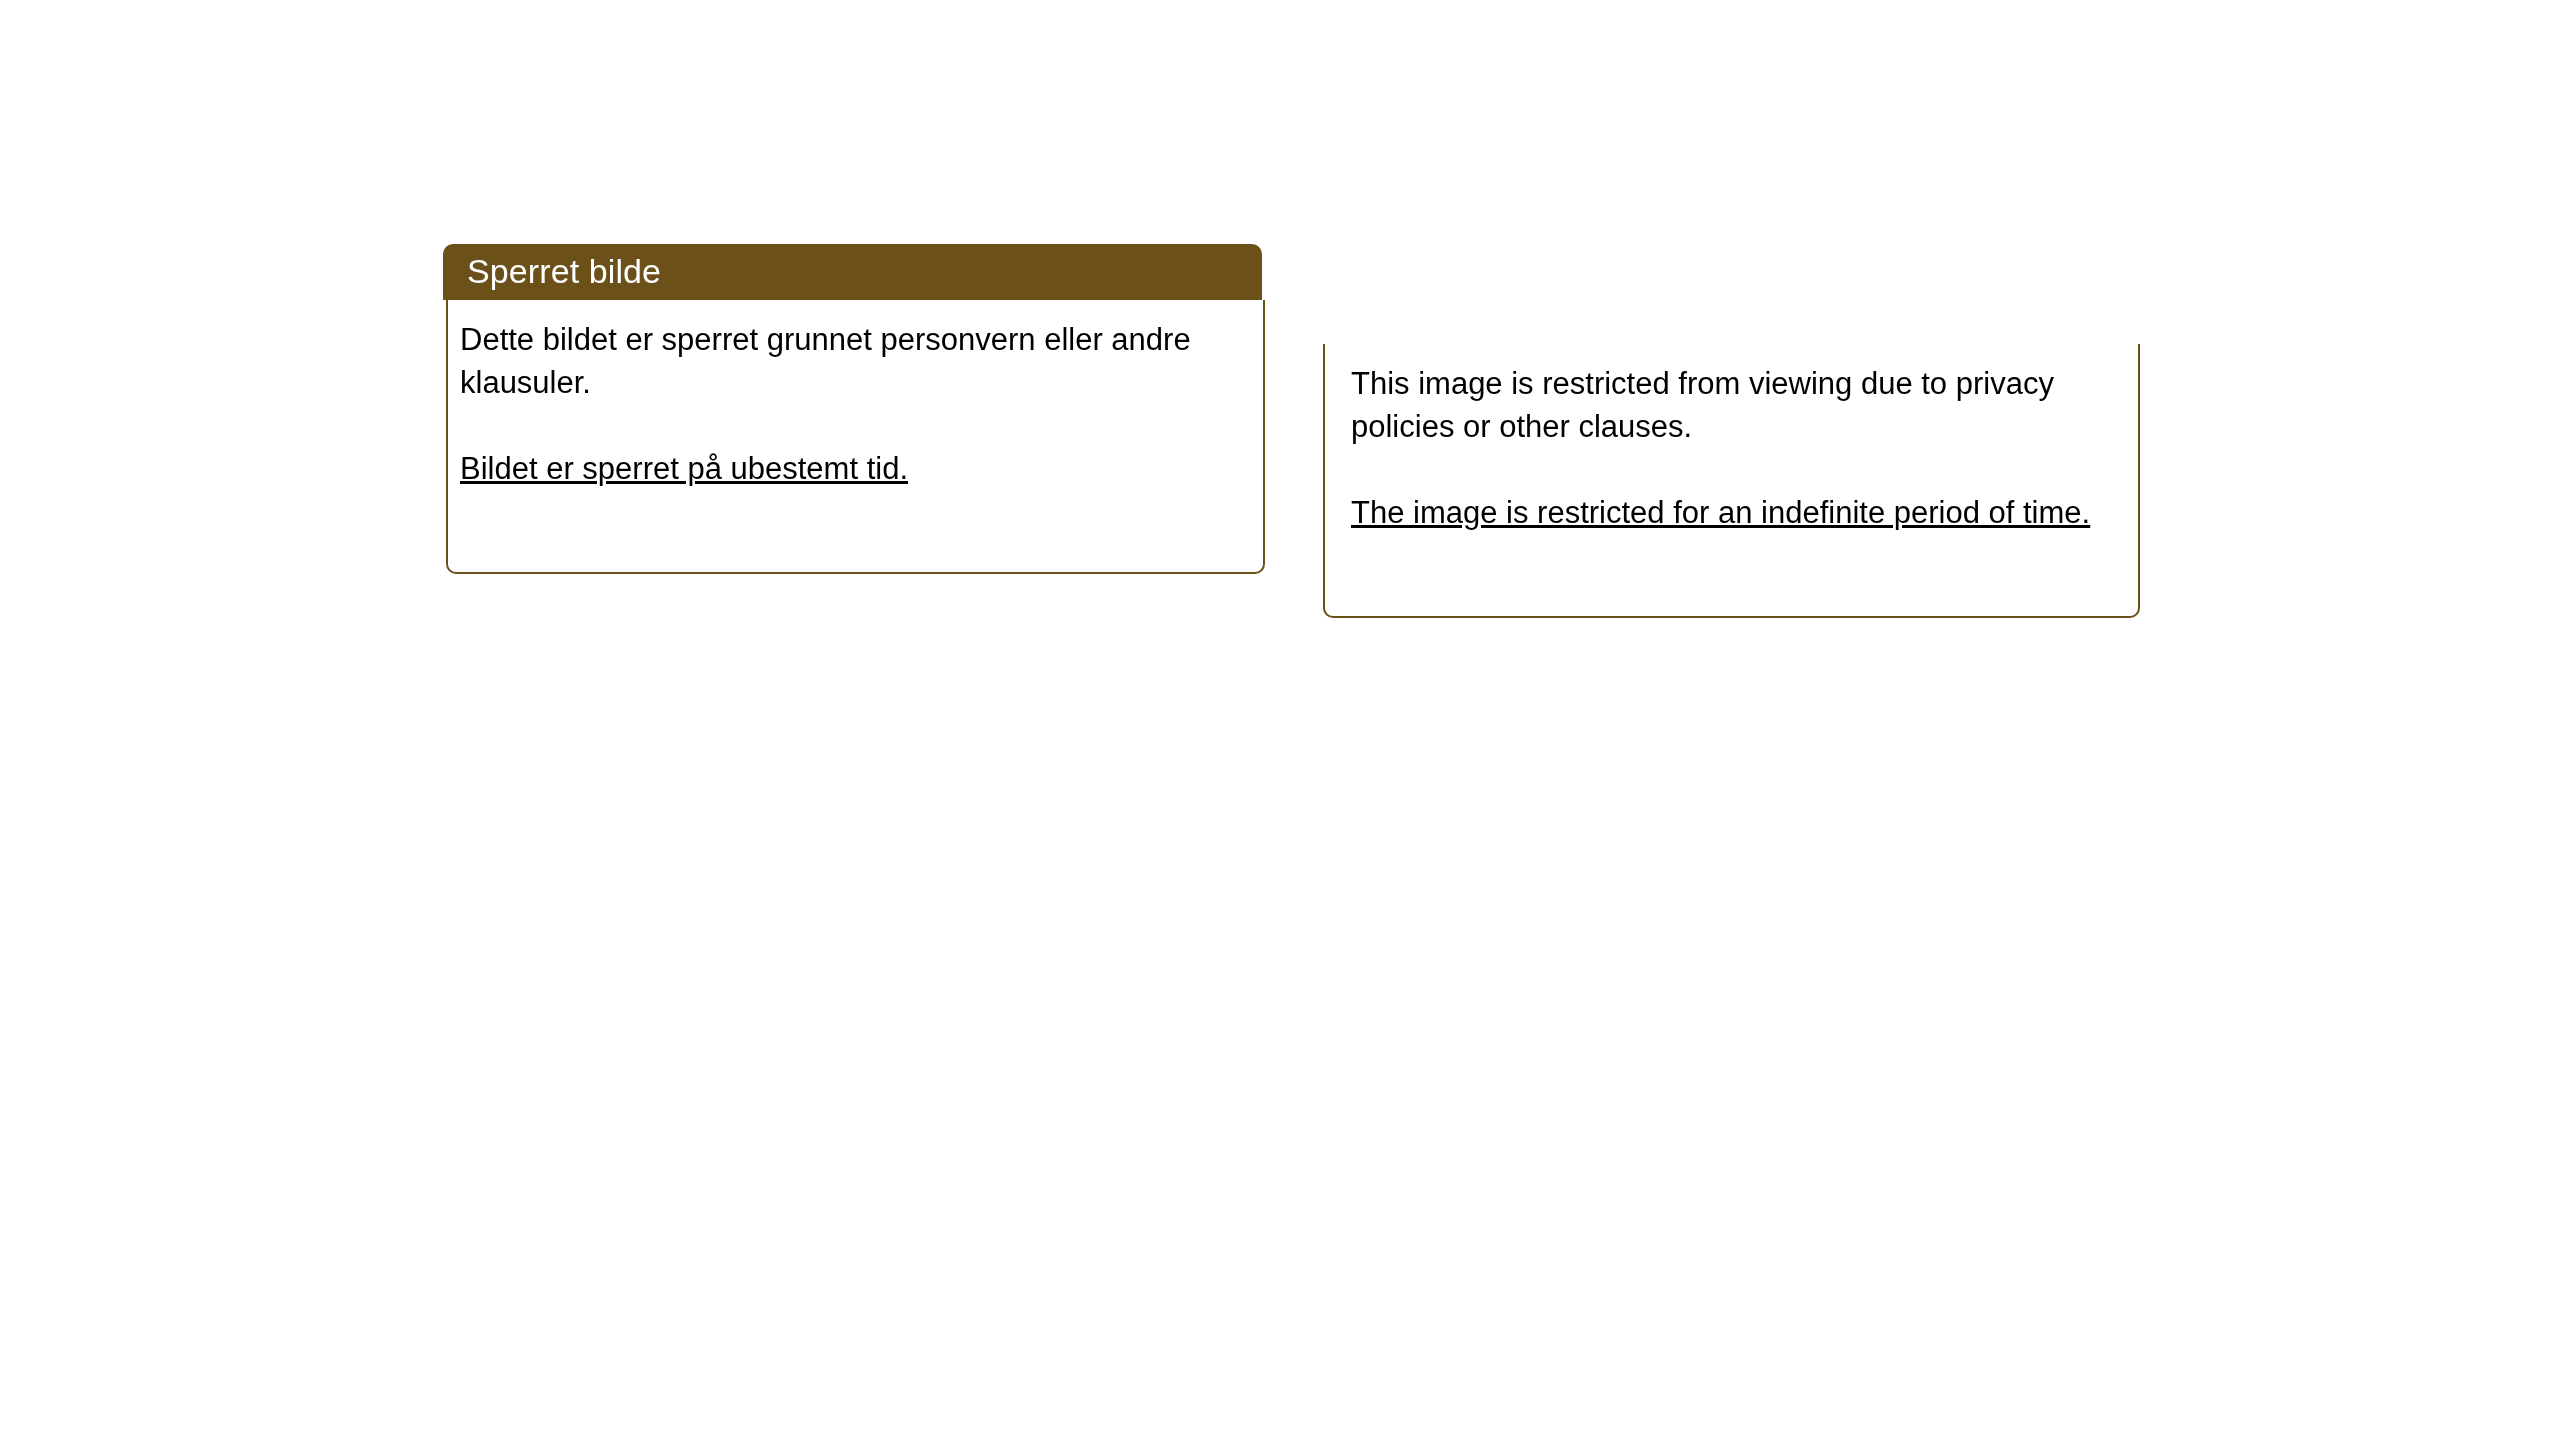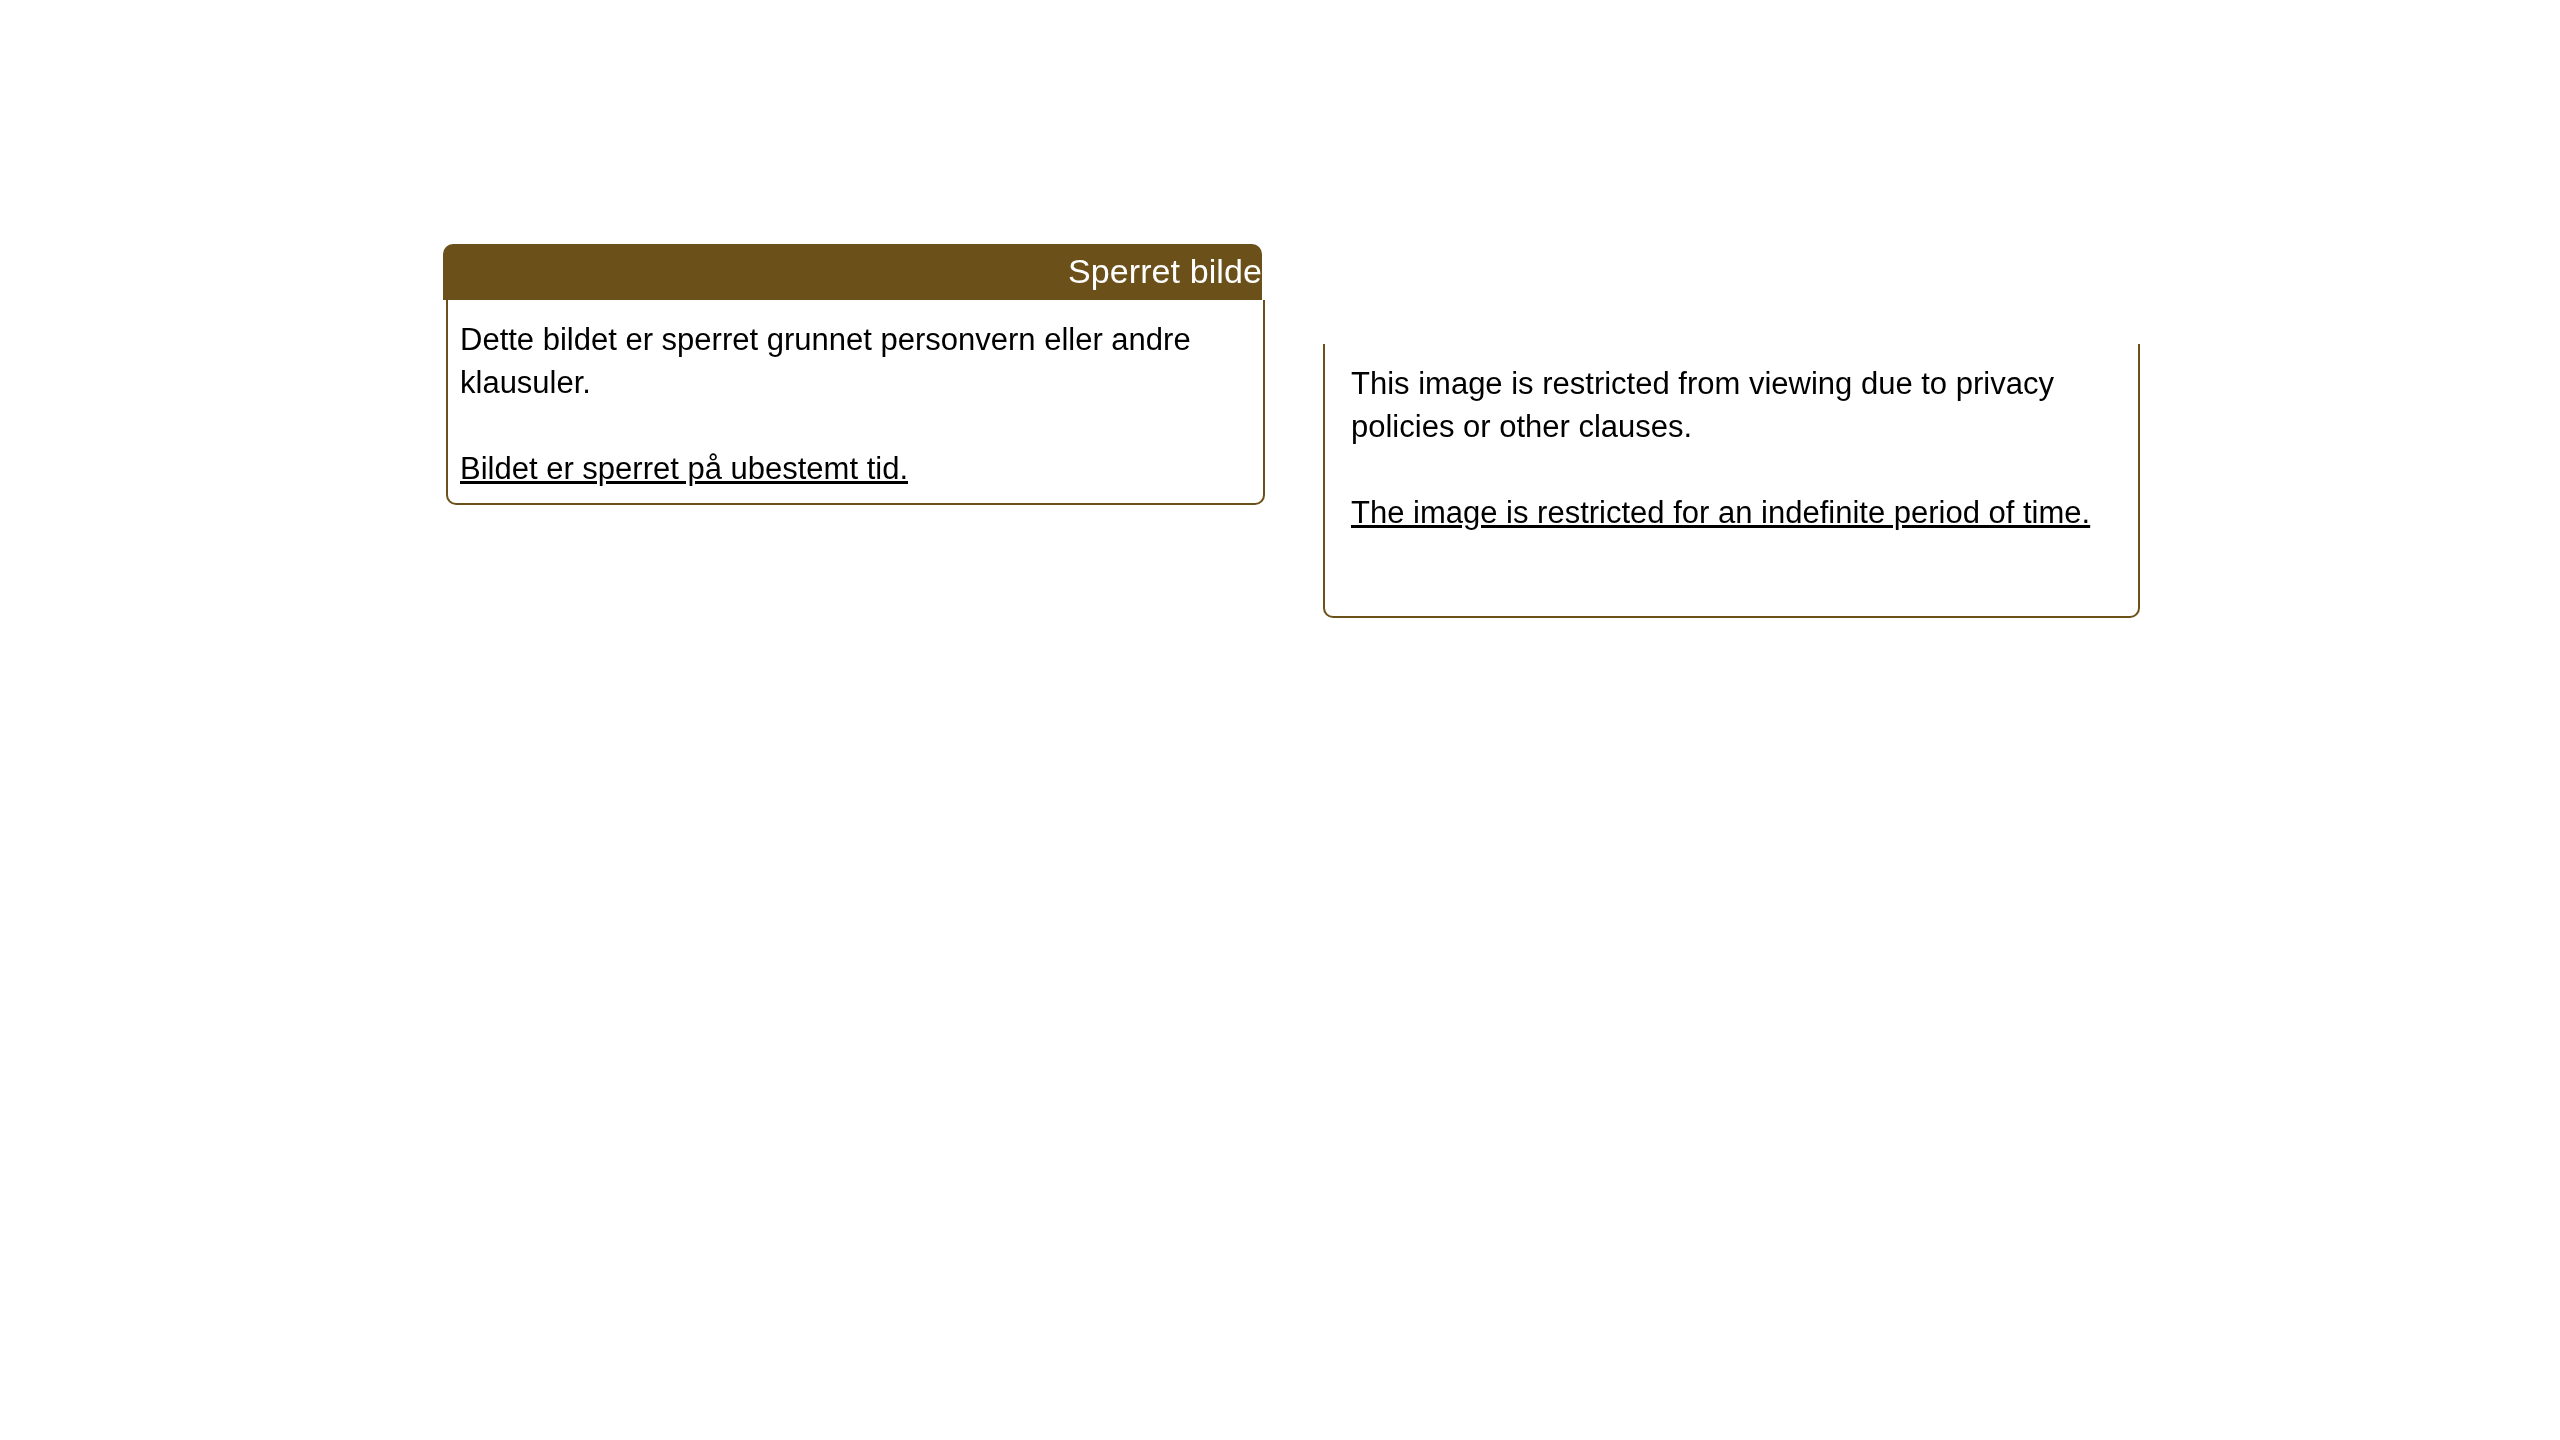--- a/index.html
+++ b/index.html
@@ -35,21 +35,20 @@
   .card-header {
     position: absolute;
     left: 0;
     top: 0;
     height: 56px;
     border-radius: 10px 10px 0 0;
     background: #6b5019;
     display: flex;
     align-items: center;
     overflow: hidden;
-    justify-content: flex-end;
   }
 
   .card-header-title {
     color: #ffffff;
     font-family: "Liberation Sans", "DejaVu Sans", sans-serif;
     font-size: 34px;
     font-weight: 400;
     line-height: 1;
     padding-left: 24px;
     padding-bottom: 2px;
@@ -87,21 +86,21 @@
   }
 
   
   #card-blocked-no {
     left: 443px;
     top: 244px;
     width: 822px;
     height: 330px;
   }
   #card-blocked-no .card-header { width: 819px; }
-  #card-blocked-no .card-body  { width: 819px; height: 205px; padding-left: 12px; }
+  #card-blocked-no .card-body  { width: 819px; height: 274px; padding-left: 12px; }
 
   #card-blocked-en {
     left: 1320px;
     top: 244px;
     width: 820px;
     height: 330px;
   }
   #card-blocked-en .card-header { width: 817px; }
   #card-blocked-en .card-body  { width: 817px; height: 274px; margin-top: 44px; }
 </style>

